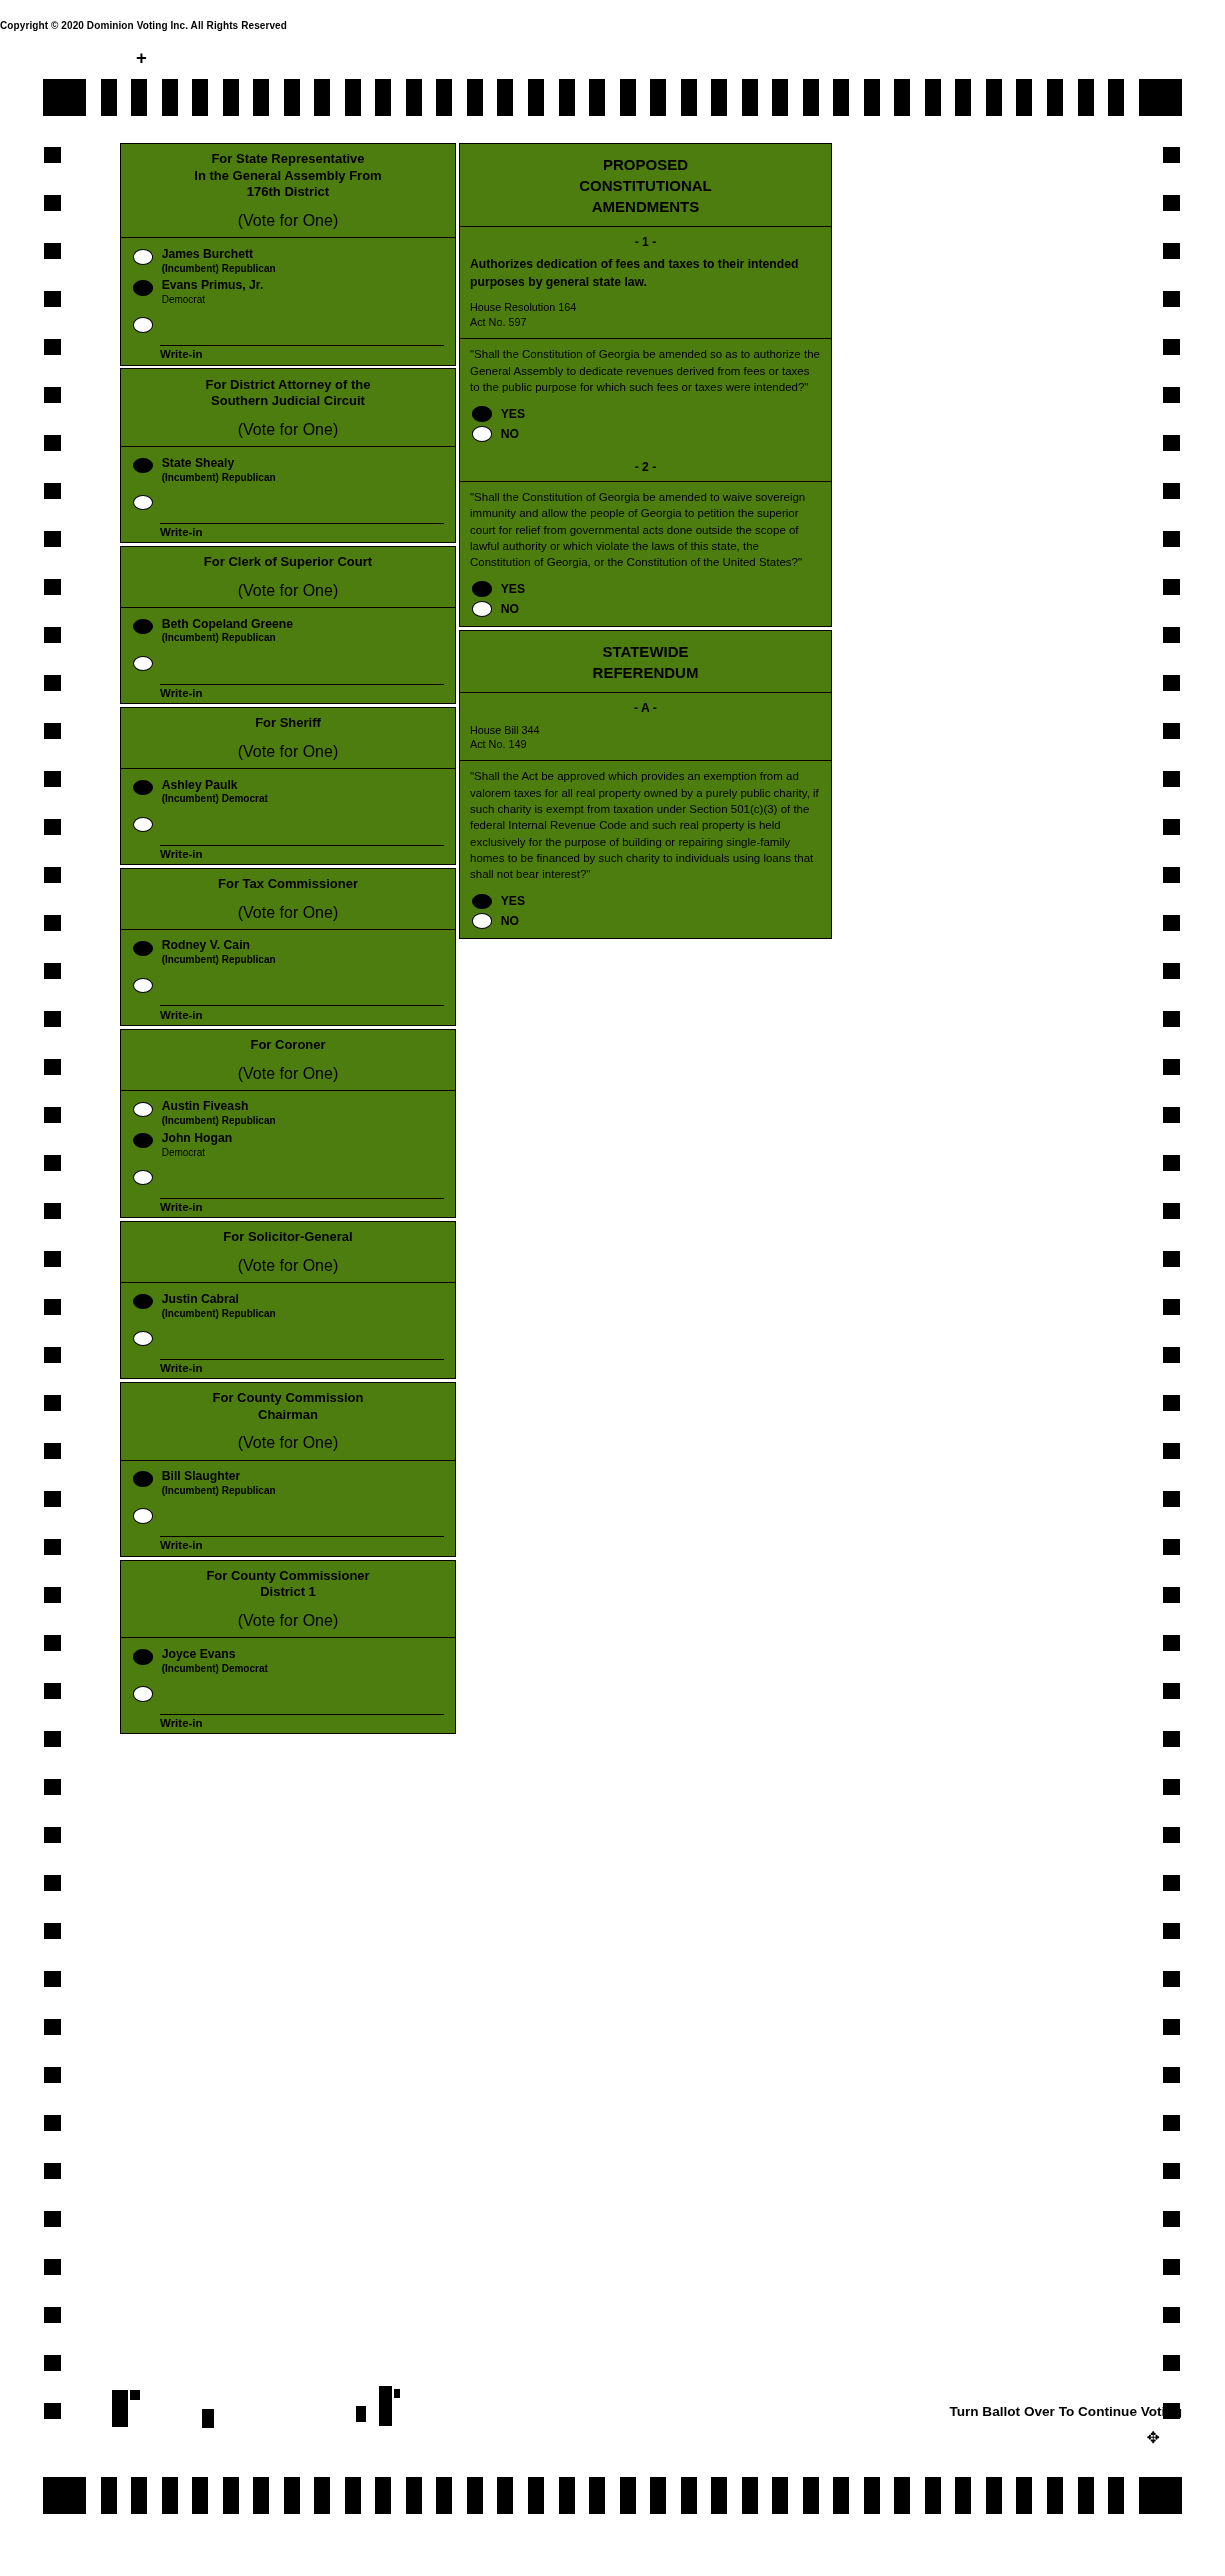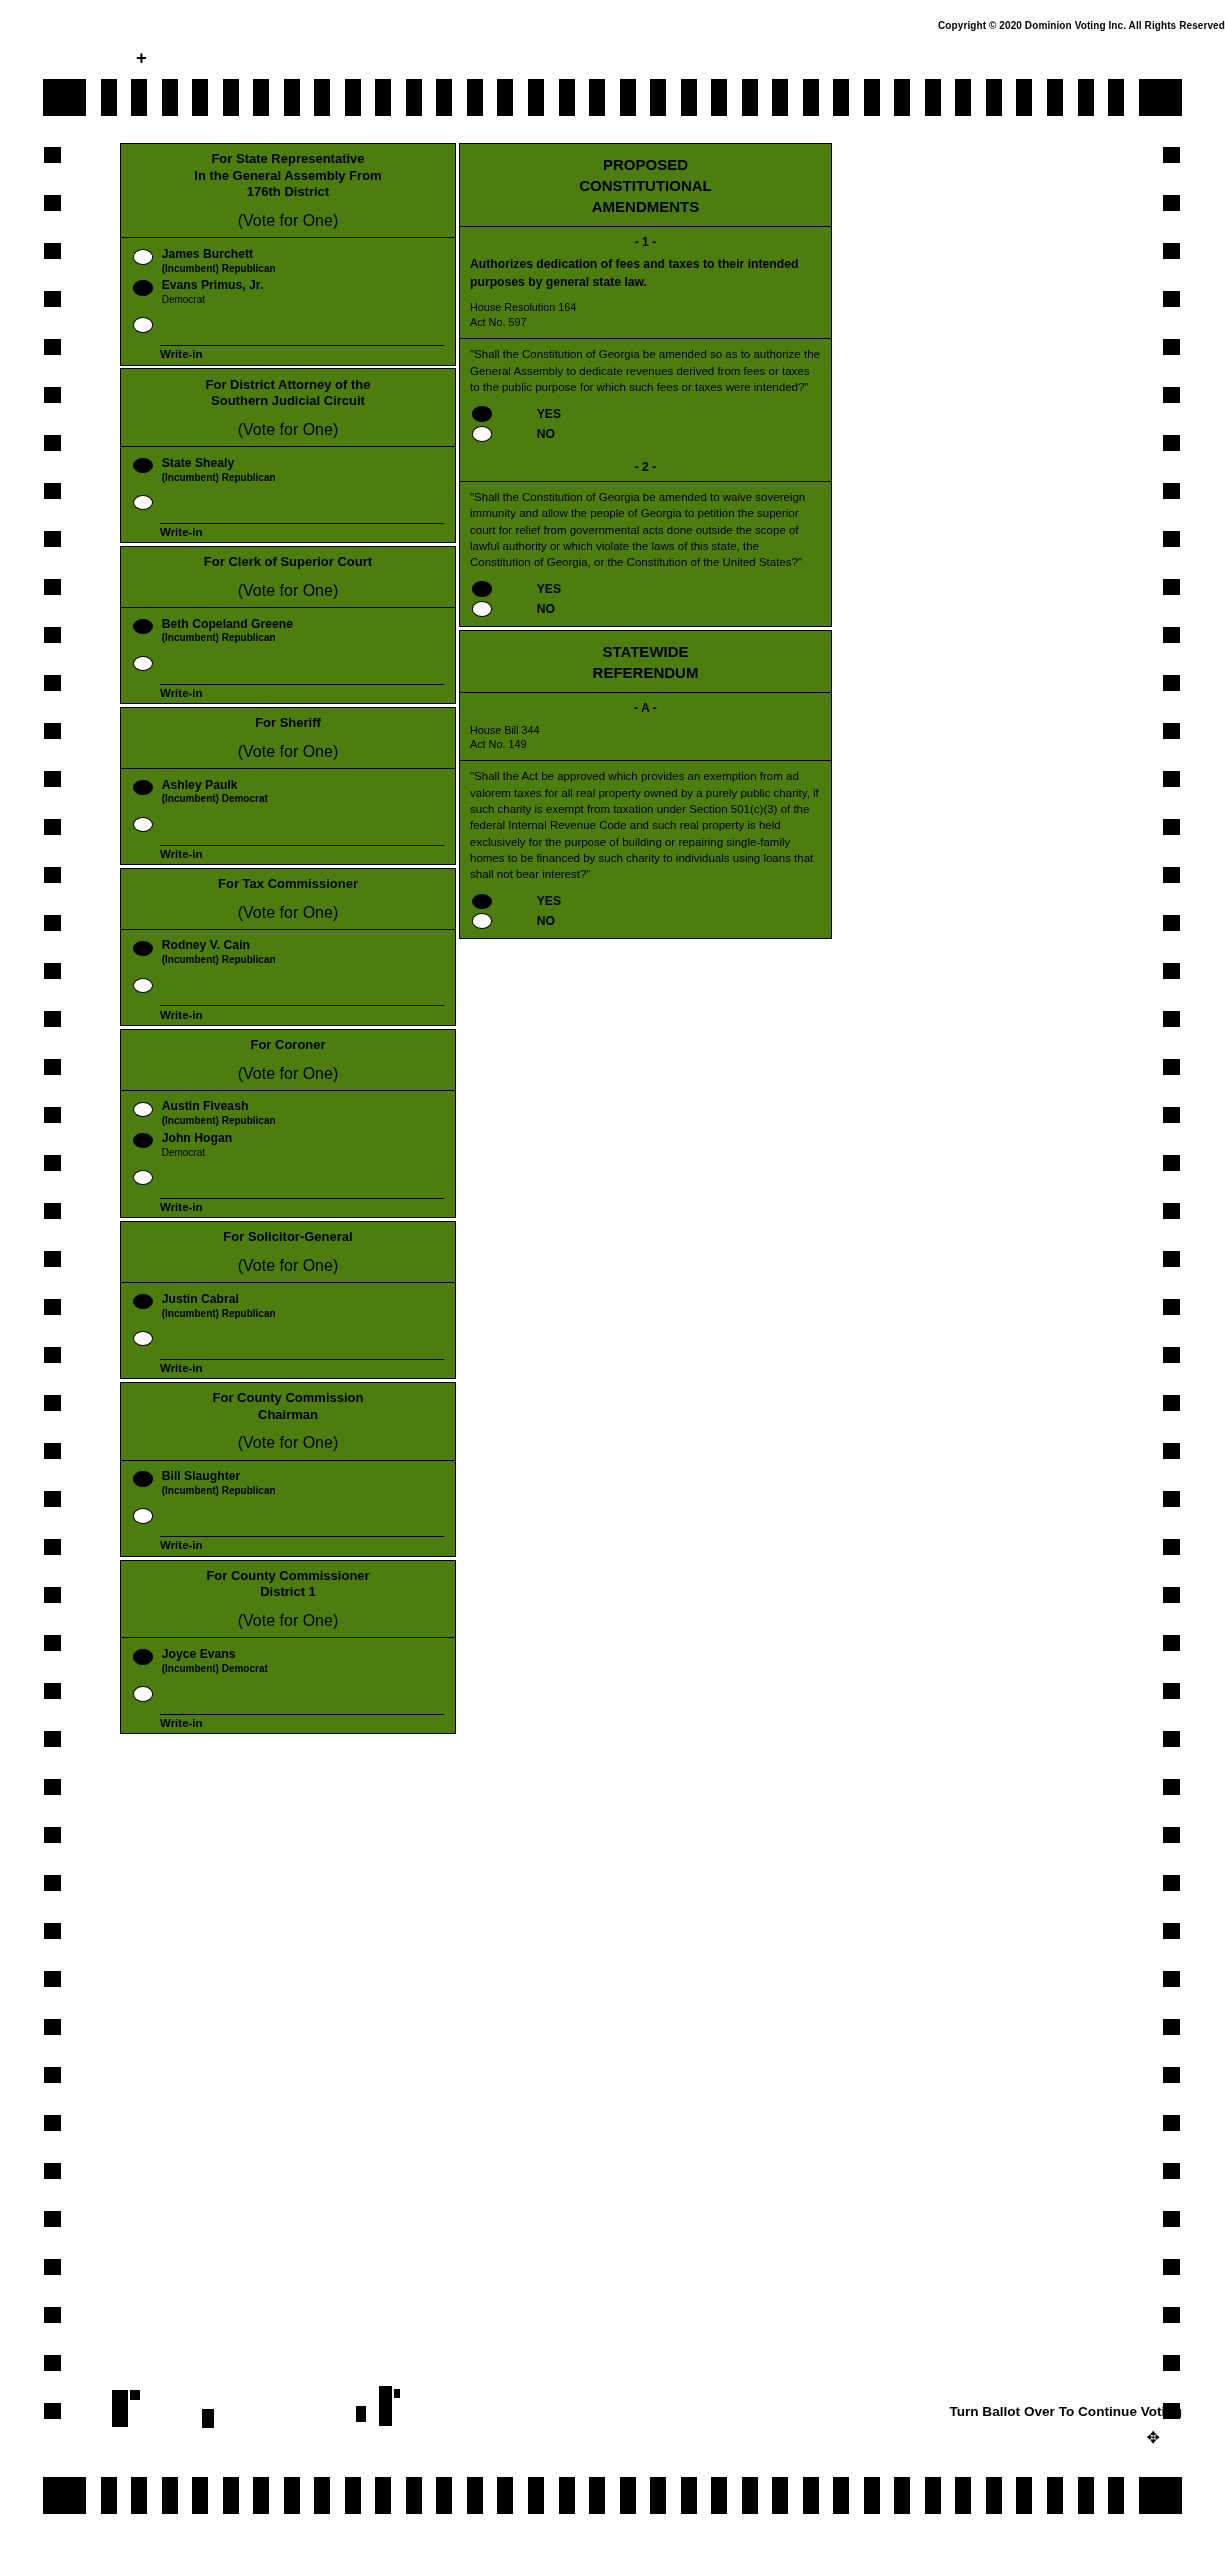--- a/index.html
+++ b/index.html
@@ -19,21 +19,21 @@
     background: #ffffff;
     overflow: hidden;
   }
 
   
   .copyright {
     position: absolute;
     top: 20px;
     left: 0;
     width: 100%;
-    text-align: right;
+    text-align: left;
     font-size: 10px;
     font-weight: bold;
     letter-spacing: 0.1px;
   }
 
   
   .plus-mark {
     position: absolute;
     left: 136px;
     top: 49px;
@@ -196,21 +196,21 @@
     padding: 7.2px 10px 7.2px 10px;
     border-top: 1.4px solid #000000;
   }
   .q-choices { padding: 1.4px 0 7.2px 0; }
   .q-choice {
     display: flex;
     align-items: center;
     padding: 2.2px 5.7px 2.2px 11.5px;
   }
   .q-choice .oval { margin-top: 0; }
-  .q-choice .lbl { font-size: 12.2px; font-weight: bold; margin-left: 36px; }
+  .q-choice .lbl { font-size: 12.2px; font-weight: bold; }
 </style>
 </head>
 <body>
 
 <div id="ballot">
 
   <div class="copyright">Copyright © 2020 Dominion Voting Inc. All Rights Reserved</div>
 
   <div class="plus-mark">+</div>
 

